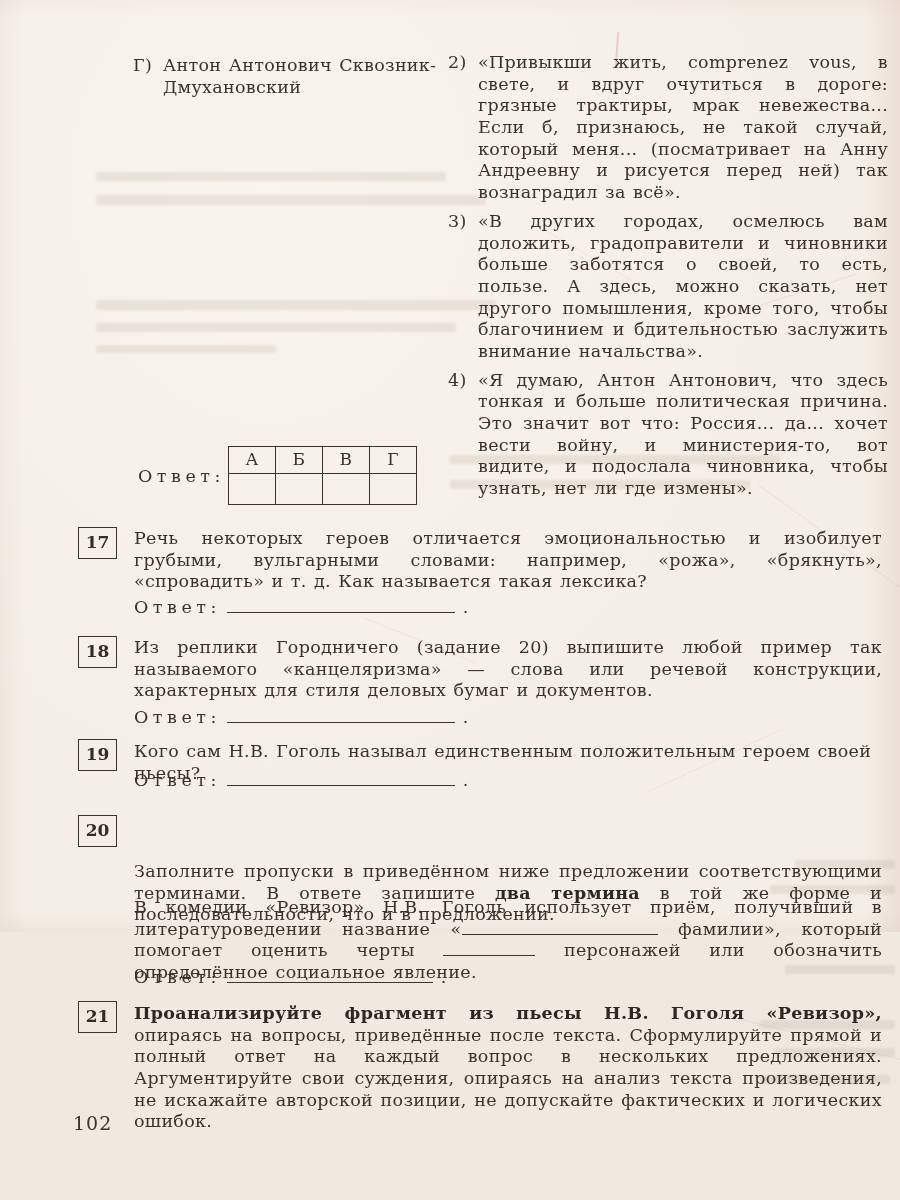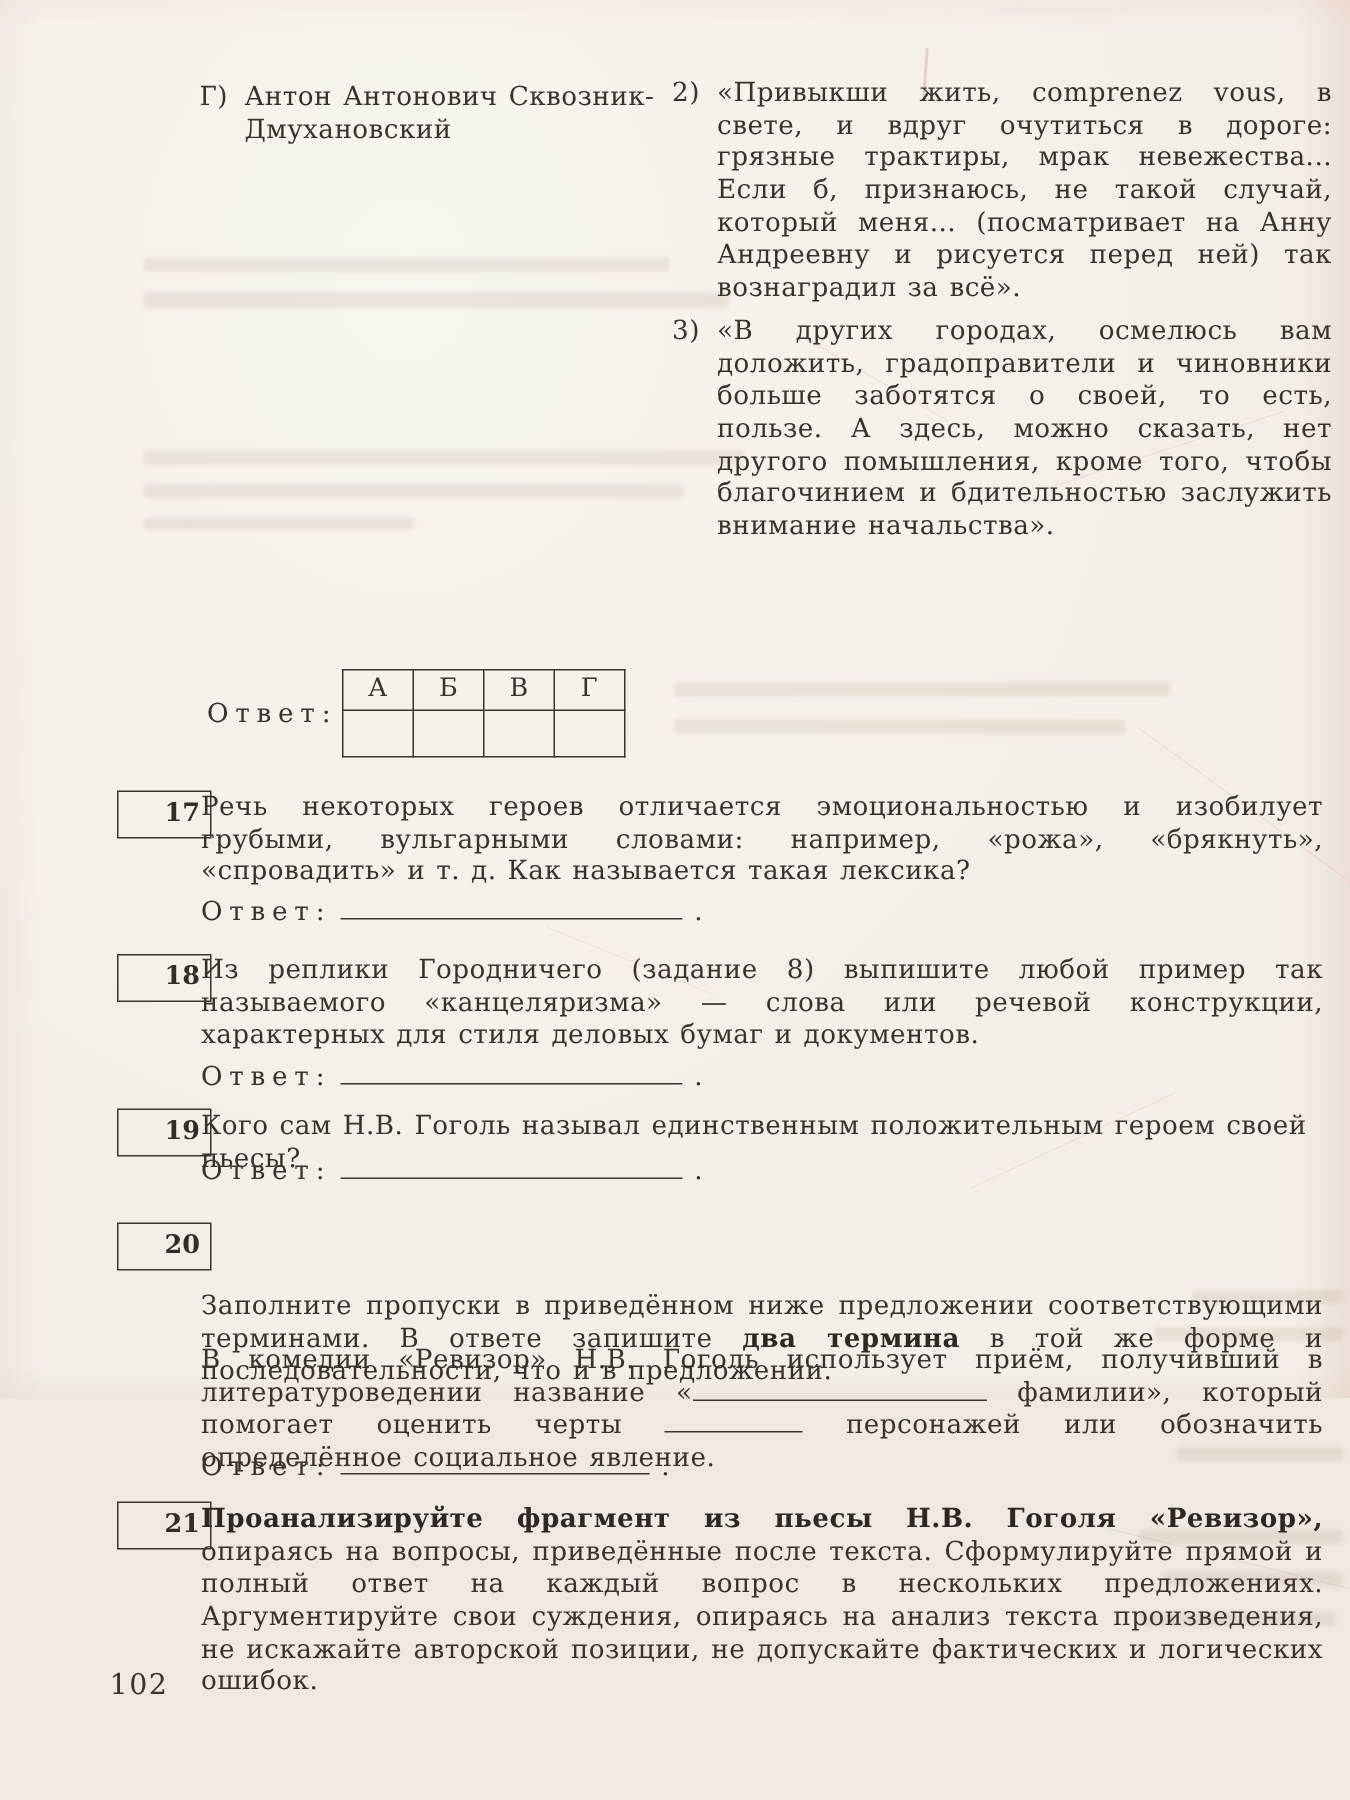--- a/index.html
+++ b/index.html
@@ -20,21 +20,21 @@
     letter-spacing:0.3px; word-spacing:1.5px;
   }
   .abs{position:absolute;}
   .just{text-align:justify;}
   .hang{padding-left:30px;text-indent:-30px;}
   .qnum-inline{display:inline-block;width:30px;text-indent:0;}
   .qbox{
     width:37px;height:30px;border:1.7px solid #3a342d;
     display:flex;align-items:center;justify-content:center;
     font-weight:bold;font-size:17px;letter-spacing:0;
-    background:transparent;color:#332d26;padding-left:24px;
+    background:transparent;color:#332d26;
   }
   .qtext{width:748px;}
   .ans-row{white-space:nowrap;}
   .ans-label{letter-spacing:4.5px;}
   .blank{
     display:inline-block;height:15px;
     border-bottom:1.3px solid #3a342d;
     vertical-align:baseline;margin-left:6px;margin-right:8px;
   }
   .blank-inline{
@@ -93,20 +93,23 @@
     <span class="qnum-inline">Г)</span><span>Антон Антонович Сквозник-Дмухановский</span>
   </div>
 
   <div class="abs" style="left:448px;top:52px;width:440px;">
     <div class="hang just" style="margin-bottom:7px;">
       <span class="qnum-inline">2)</span><span>«Привыкши жить, comprenez vous, в свете, и вдруг очутиться в дороге: грязные трактиры, мрак невежества... Если б, признаюсь, не такой случай, который меня... (посматривает на Анну Андреевну и рисуется перед ней) так вознаградил за всё».</span>
     </div>
     <div class="hang just" style="margin-bottom:7px;">
       <span class="qnum-inline">3)</span><span>«В других городах, осмелюсь вам доложить, градоправители и чиновники больше заботятся о своей, то есть, пользе. А здесь, можно сказать, нет другого помышления, кроме того, чтобы благочинием и бдительностью заслужить внимание начальства».</span>
     </div>
+    <div class="hang just">
+      <span class="qnum-inline">4)</span><span>«Я думаю, Антон Антонович, что здесь тонкая и больше политическая причина. Это значит вот что: Россия... да... хочет вести войну, и министерия-то, вот видите, и подослала чиновника, чтобы узнать, нет ли где измены».</span>
+    </div>
   </div>
 
 
   <div class="abs ans-label" style="left:138px;top:466px;">Ответ:</div>
   <div class="abs" style="left:228px;top:446px;">
     <table class="ans-table">
       <tbody>
           <tr class="hdr">
         <td>А</td>
         <td>Б</td>
@@ -123,21 +126,21 @@
       </table>
   </div>
 
   <div class="abs qbox" style="left:78px;top:527px;">17</div>
   <div class="abs just qtext" style="left:134px;top:528px;">Речь некоторых героев отличается эмоциональностью и изобилует грубыми, вульгарными словами: например, «рожа», «брякнуть», «спровадить» и т. д. Как называется такая лексика?</div>
   <div class="abs ans-row" style="left:134px;top:597px;">
     <span class="ans-label">Ответ:</span><span class="blank" style="width:228px;"></span><span>.</span>
   </div>
 
   <div class="abs qbox" style="left:78px;top:636px;">18</div>
-  <div class="abs just qtext" style="left:134px;top:637px;">Из реплики Городничего (задание 8) выпишите любой пример так называемого «канцеляризма» — слова или речевой конструкции, характерных для стиля деловых бумаг и документов.</div>
+  <div class="abs just qtext" style="left:134px;top:637px;">Из реплики Городничего (задание 20) выпишите любой пример так называемого «канцеляризма» — слова или речевой конструкции, характерных для стиля деловых бумаг и документов.</div>
   <div class="abs ans-row" style="left:134px;top:707px;">
     <span class="ans-label">Ответ:</span><span class="blank" style="width:228px;"></span><span>.</span>
   </div>
 
   <div class="abs qbox" style="left:78px;top:739px;">19</div>
   <div class="abs qtext" style="left:134px;top:741px;">Кого сам Н.В. Гоголь называл единственным положительным героем своей пьесы?</div>
   <div class="abs ans-row" style="left:134px;top:770px;">
     <span class="ans-label">Ответ:</span><span class="blank" style="width:228px;"></span><span>.</span>
   </div>
 

